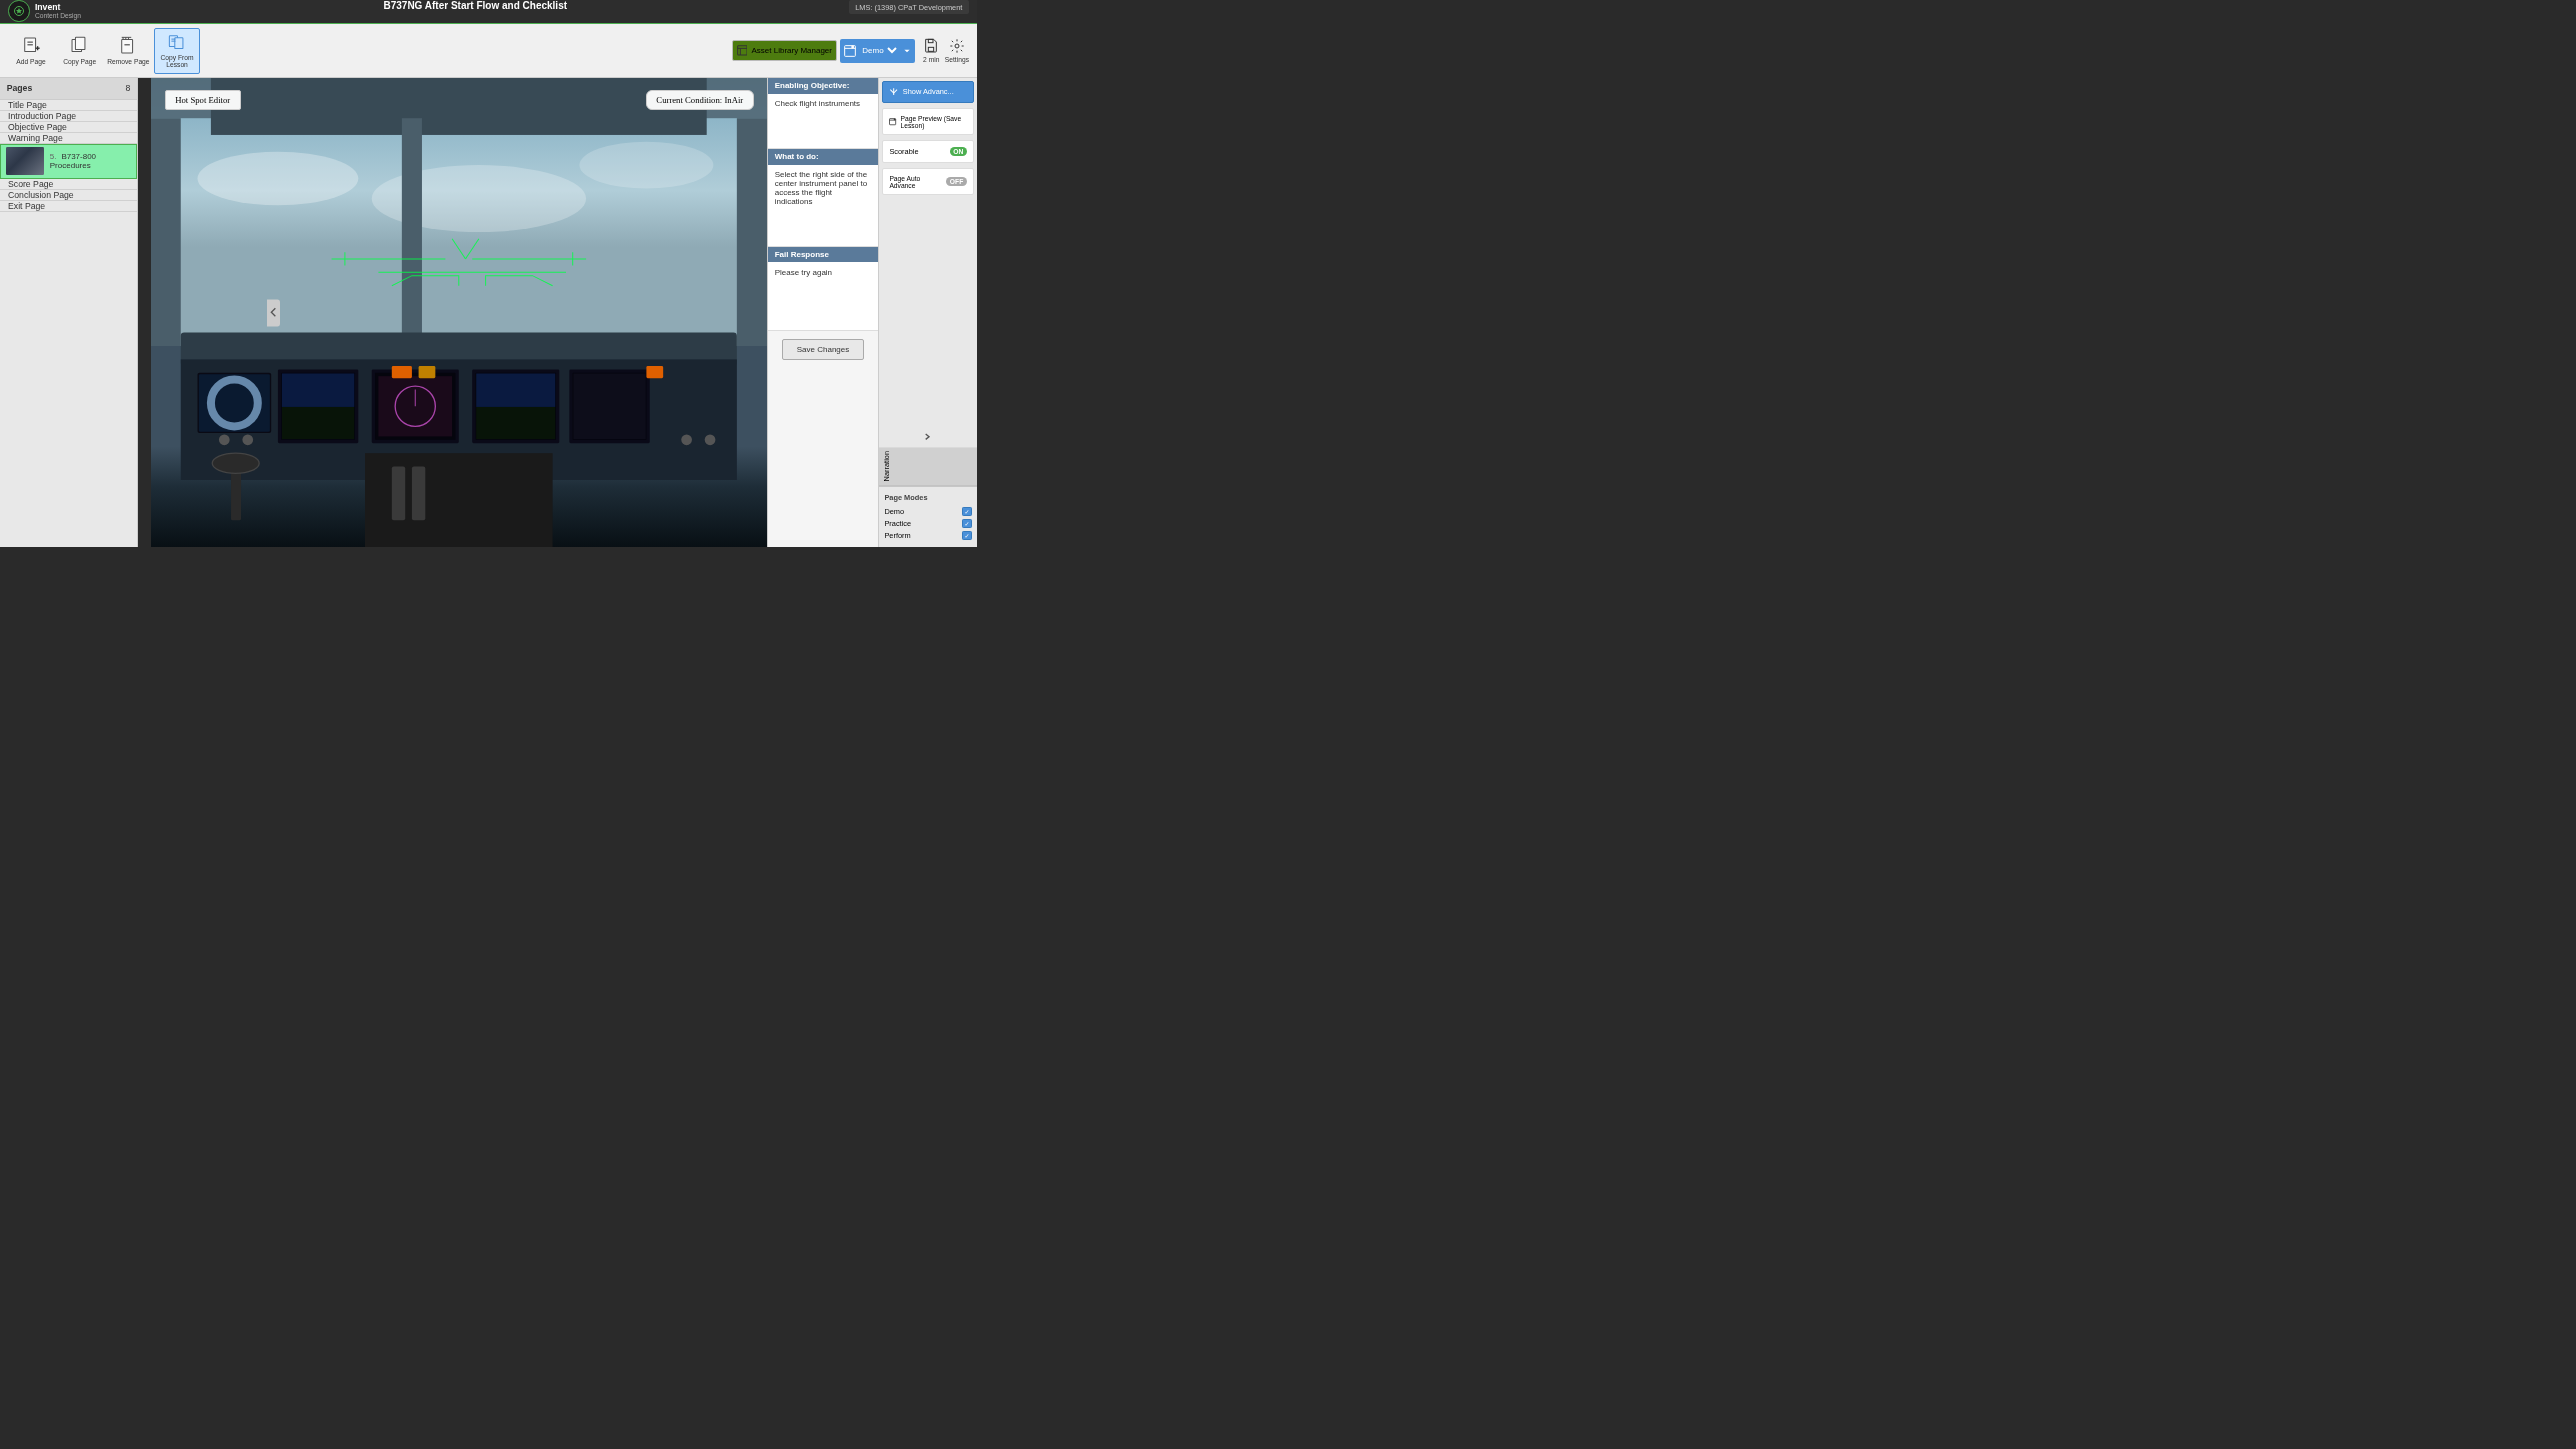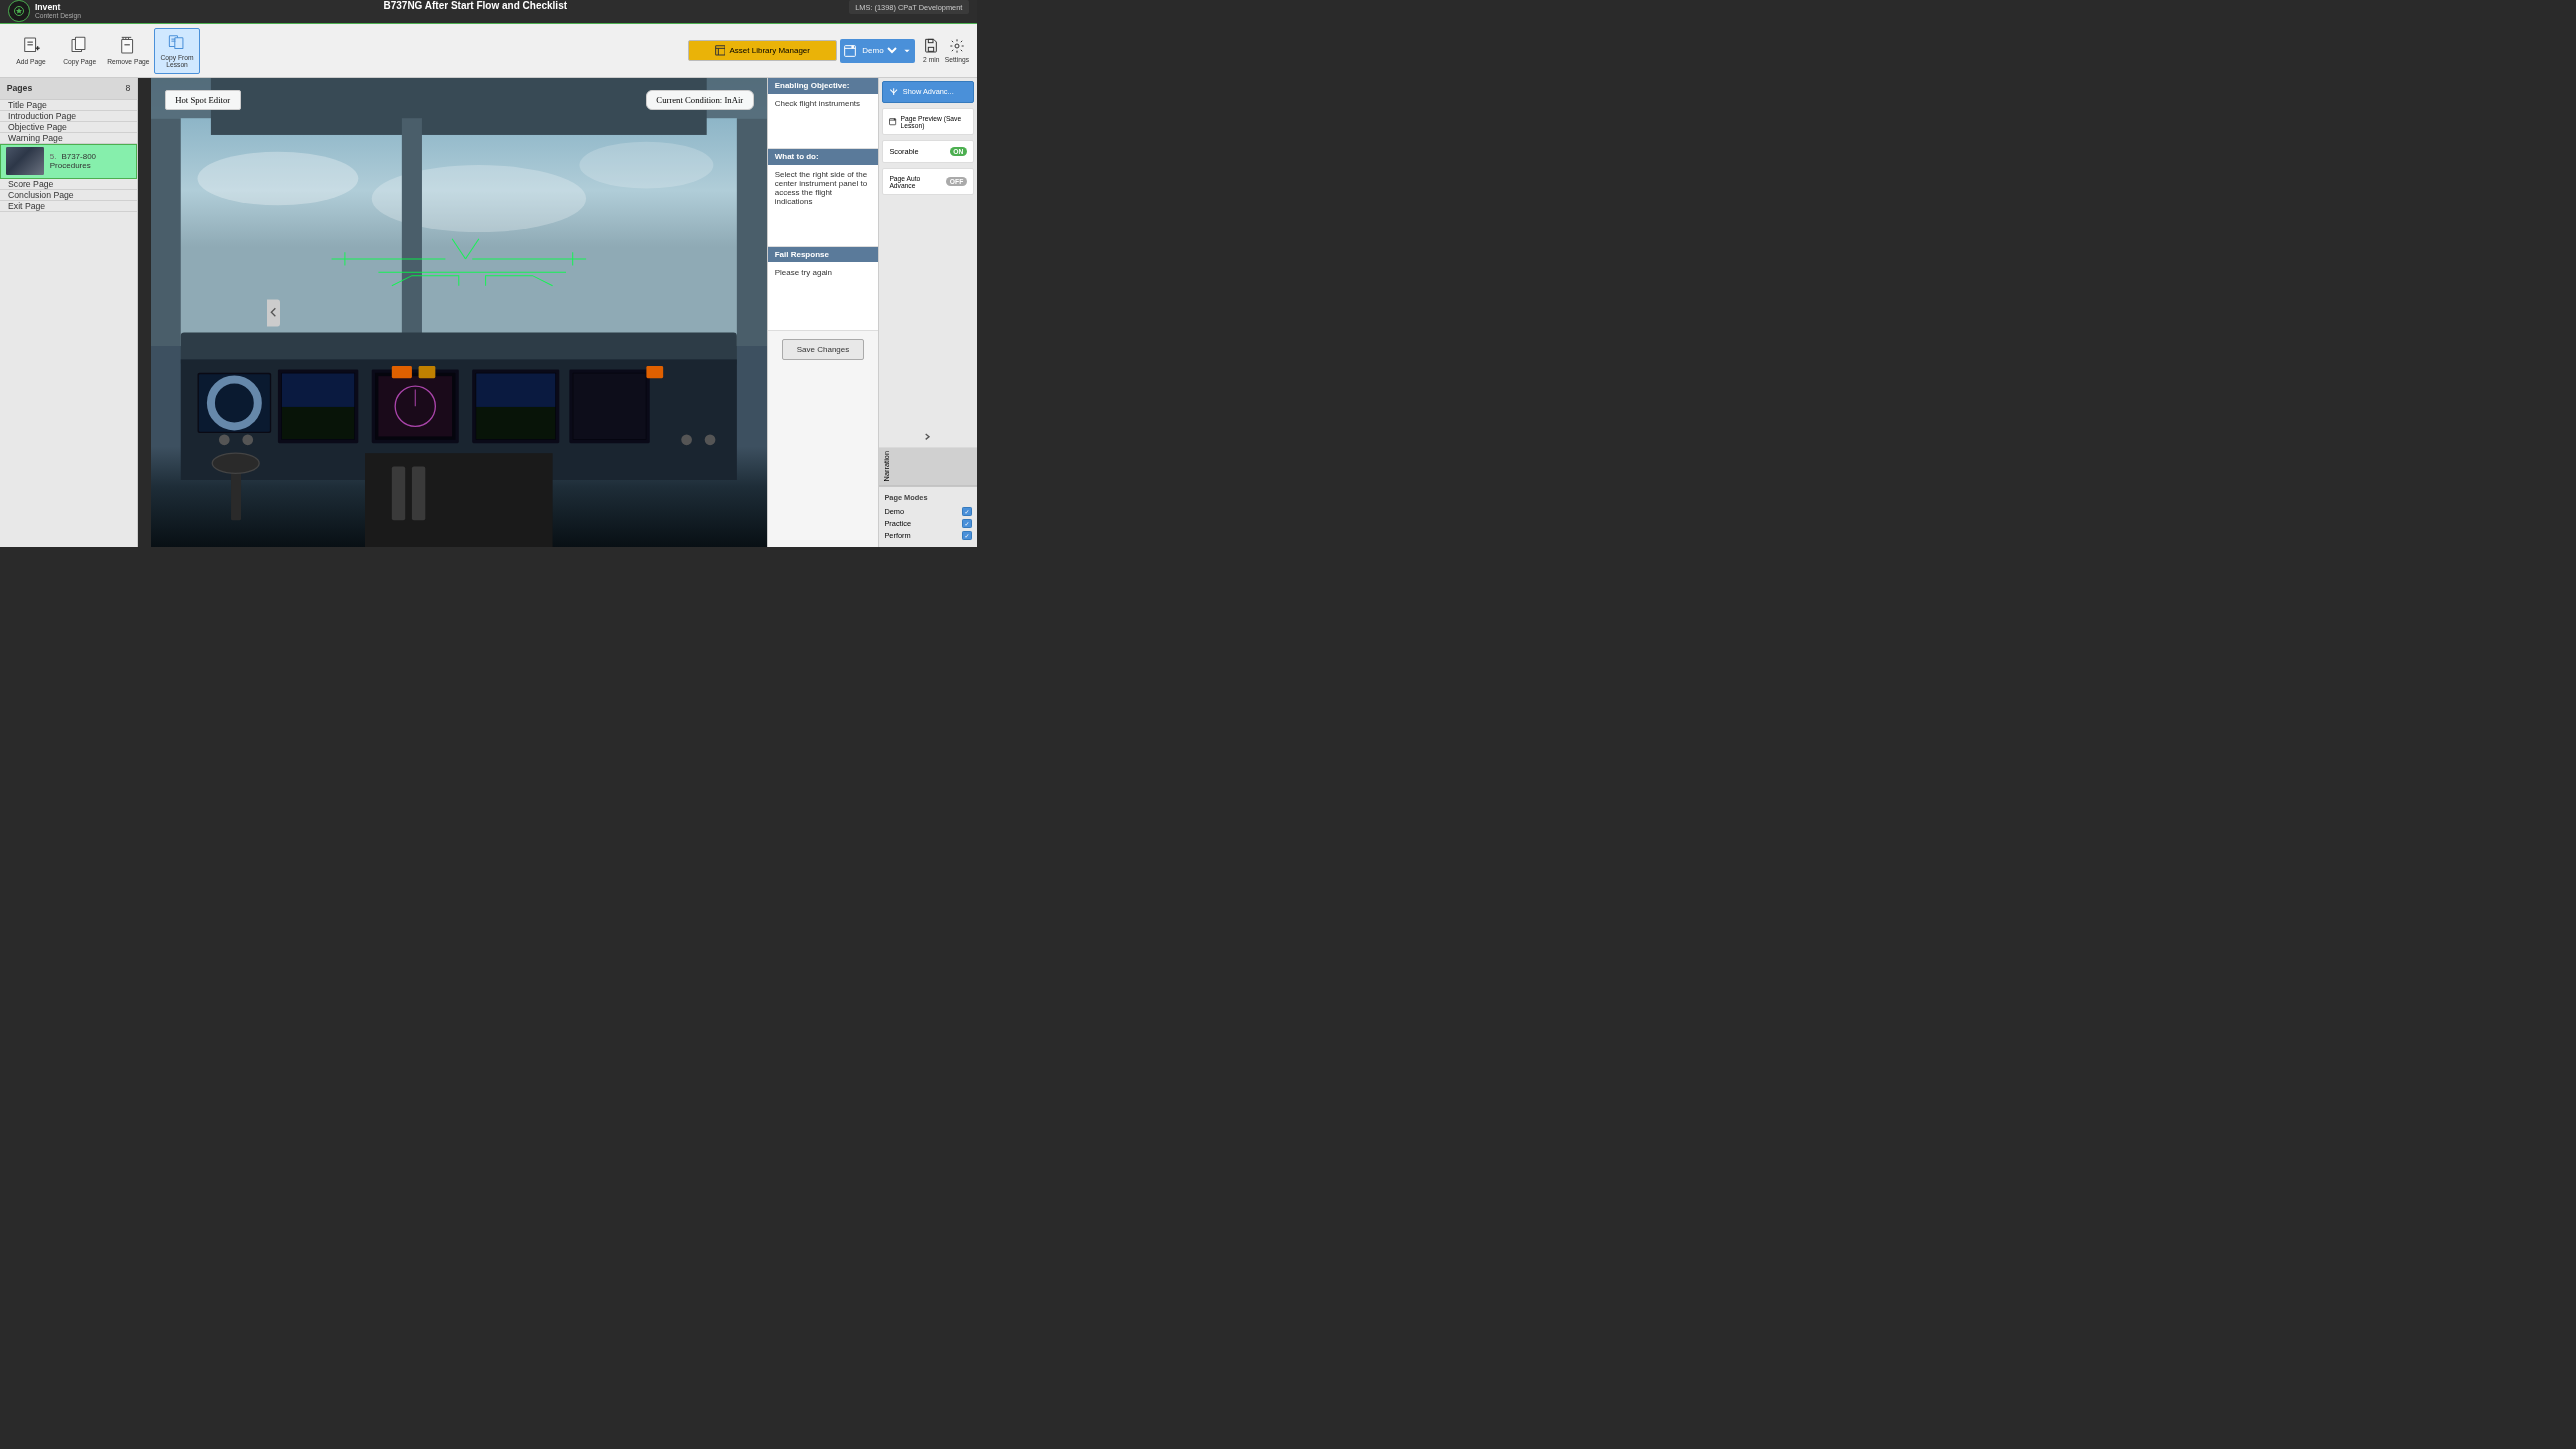--- a/index.html
+++ b/index.html
@@ -28,21 +28,21 @@
     }
     .toolbar-btn {
       display: flex; flex-direction: column; align-items: center; justify-content: center;
       width: 46px; height: 46px; background: transparent; border: 0.7px solid transparent;
       cursor: pointer; font-size: 6.7px; color: #333; gap: 2.7px; border-radius: 2px;
     }
     .toolbar-btn.active { background: #d0e8ff; border-color: #4a90d9; }
     .toolbar-btn svg { width: 19px; height: 19px; }
     .toolbar-spacer { flex: 1; }
     #asset-library-btn {
-      background: #eab308; border: 0.7px solid #bbb; padding: 4px 26px; cursor: pointer;
+      background: #4d7c0f; border: 0.7px solid #bbb; padding: 4px 4px; cursor: pointer;
       font-size: 8px; border-radius: 2px; display: flex; align-items: center; gap: 4px;
     }
     #lesson-preview-group {
       display: flex; align-items: center; background: #4a90d9; color: #fff;
       border-radius: 2px; padding: 0 4px; height: 24px; gap: 2.7px;
     }
     #lesson-preview-group select {
       background: transparent; border: none; color: #fff; font-size: 8px;
       outline: none; cursor: pointer;
     }

